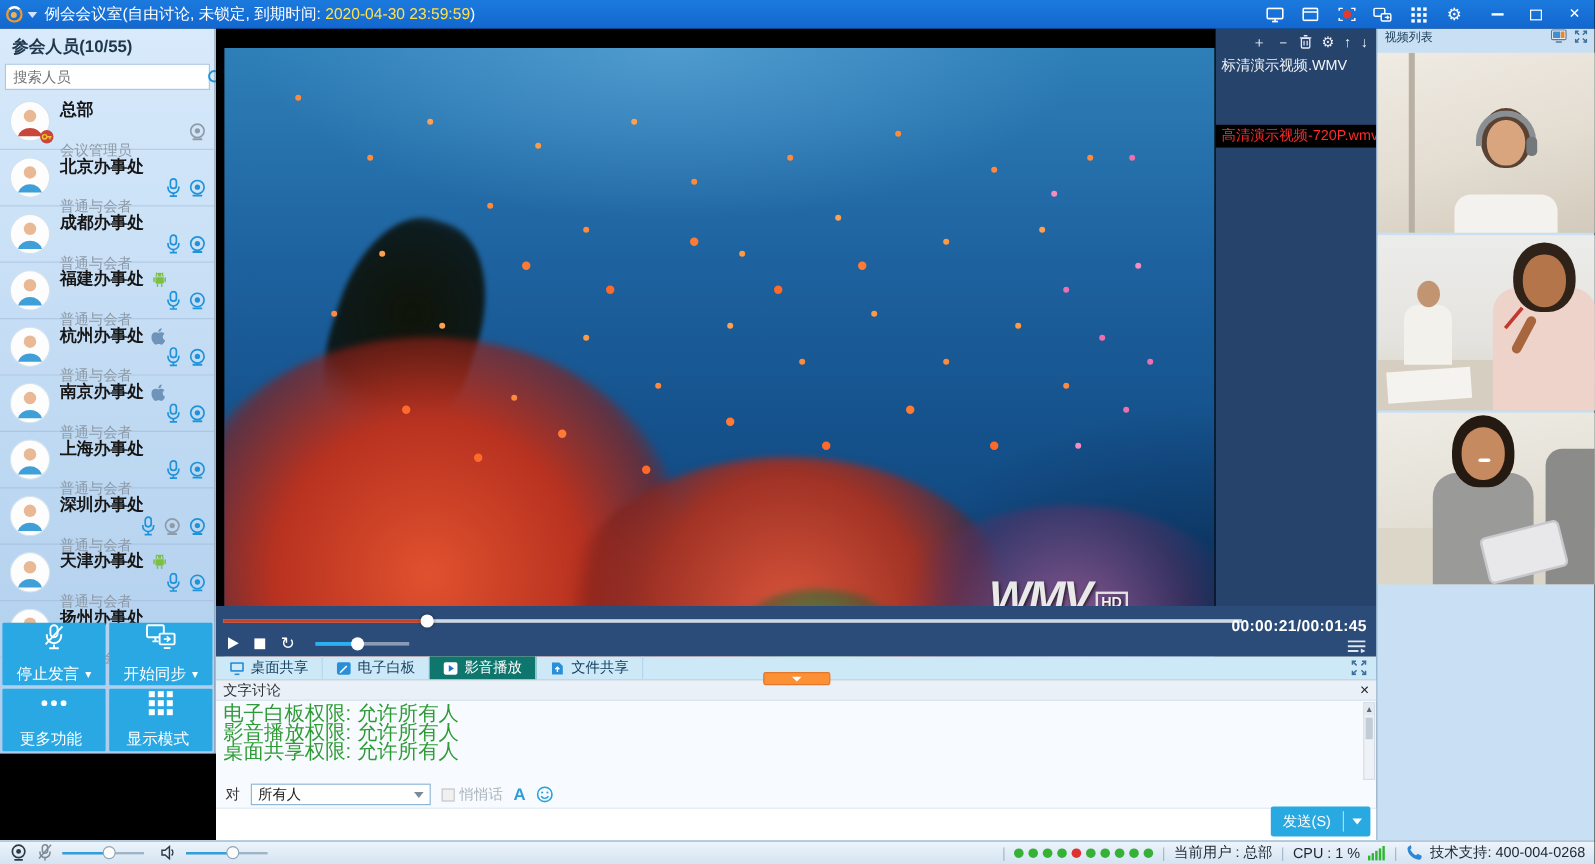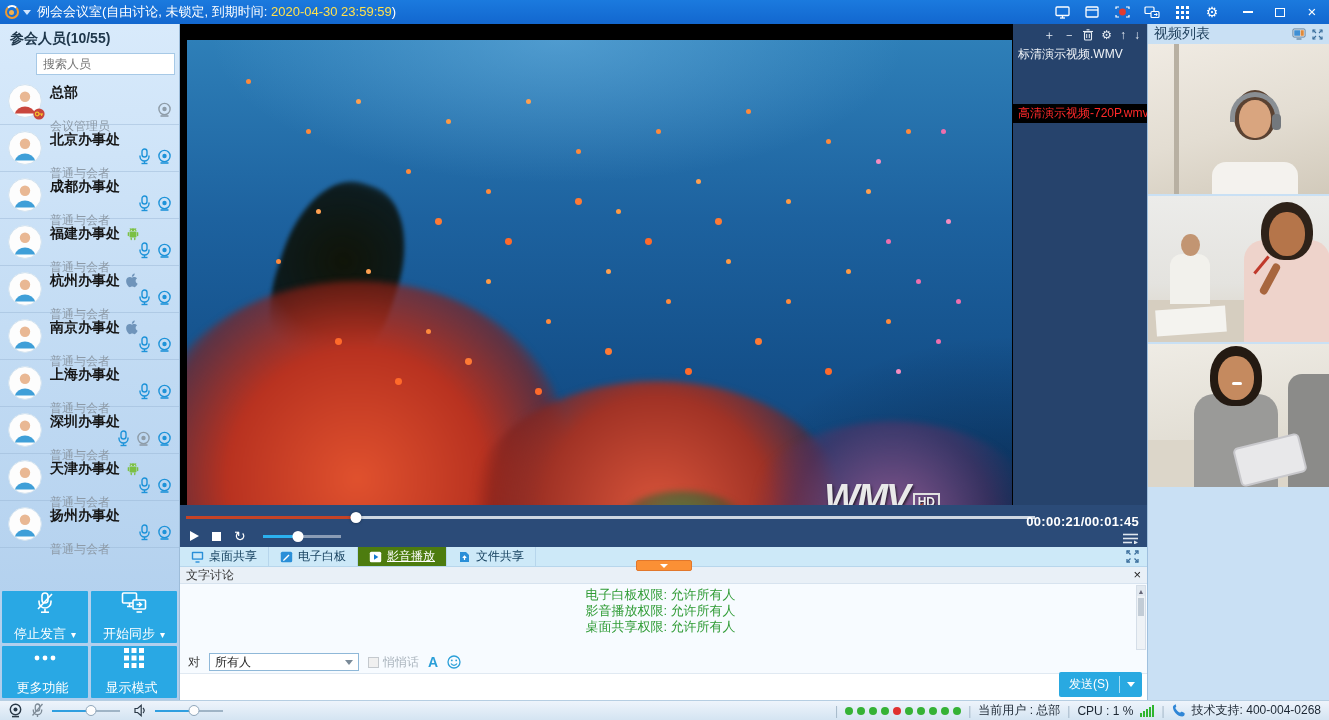--- a/index.html
+++ b/index.html
@@ -18,24 +18,24 @@
   .tb-icons { margin-left:auto; display:flex; align-items:center; gap:12px; padding-right:8px; }
   .tb-ic { display:flex; align-items:center; justify-content:center; width:18px; height:16px; cursor:pointer; }
   .tb-ic svg { display:block; }
   .tb-gear { font-size:14px; line-height:14px; color:#fff; }
   .winctl { display:flex; align-items:center; gap:14px; margin-left:6px; }
   .wc-min { width:10px; height:2px; background:#fff; }
   .wc-max { width:10px; height:9px; border:1.5px solid #fff; background:transparent; }
   .wc-close { color:#fff; font-size:15px; line-height:14px; }
 
   
-  .sidebar { position:absolute; left:0; top:24px; width:180px; height:676px;
+  .sidebar { position:absolute; left:0; top:24px; width:180px; height:604px;
     background:linear-gradient(180deg,#d8eafb 0%,#c3dcf4 45%,#aecdec 100%); border-right:1px solid #9dbcd9; }
   .sb-header { height:28px; line-height:28px; padding-left:10px; font-size:14px; font-weight:bold; color:#20384c; }
-  .sb-search { position:absolute; left:4px; right:4px; top:29px; height:22px; background:#fff; border:1px solid #a7c9e6; display:flex; align-items:center;margin-left:32px; }
+  .sb-search { position:absolute; left:4px; right:4px; top:29px; height:22px; background:#fff; border:1px solid #a7c9e6; display:flex; align-items:center; }
   .sb-search input { flex:1; border:none; outline:none; font-size:12px; color:#666; padding:0 6px; background:transparent; font-family:inherit; }
   .sb-search .mag { margin-right:5px; display:flex; }
   .plist { position:absolute; left:0; right:0; top:54px; }
   .prow { height:47px; position:relative; border-bottom:1px solid rgba(150,180,210,.45); }
   .avatar { position:absolute; left:8px; top:6px; width:34px; height:34px; }
   .badge { position:absolute; right:-3px; bottom:-2px; display:flex; }
   .pinfo { position:absolute; left:50px; top:5px; right:4px; }
   .pname { font-size:14px; font-weight:bold; color:#161616; vertical-align:middle; }
   .platform { margin-left:6px; vertical-align:middle; display:inline-flex; }
   .prole { font-size:12px; color:#8d9aa7; margin-top:16px; }
@@ -106,52 +106,52 @@
   .replay { font-size:14px; line-height:12px; color:#fff; }
   .vol { position:relative; width:78px; height:3px; background:rgba(255,255,255,.45); margin-left:4px; }
   .vol-fill { height:3px; background:#2bb1ef; }
   .vol-handle { position:absolute; top:-4px; width:11px; height:11px; border-radius:50%; background:#fff; transform:translateX(-50%); }
   .time { position:absolute; right:8px; top:9px; color:#fff; font-size:13px; font-weight:bold; letter-spacing:.3px; }
   .queue-ic { position:absolute; right:9px; bottom:3px; cursor:pointer; display:flex; }
 
   
   .tabstrip { position:absolute; left:180px; top:547px; width:967px; height:20px; background:#cde9f8; border-bottom:1px solid #b7d6ec; display:flex; align-items:stretch; }
   .tab { display:flex; align-items:center; gap:5px; padding:0 11px; font-size:12px; color:#16415f; border-right:1px solid #b7d6ec; cursor:pointer; white-space:nowrap; }
-  .tab.active { background:#4d7c0f; color:#fff;text-decoration:underline; }
+  .tab.active { background:#0f766e; color:#fff; }
   .tab-ico { display:flex; }
   .ts-expand { margin-left:auto; margin-right:8px; align-self:center; display:flex; cursor:pointer; }
   .handlebar { position:absolute; left:636px; top:560px; width:56px; height:11px; background:#fb9035; border:1px solid #e2772b; border-radius:2px; z-index:6; display:flex; align-items:center; justify-content:center; cursor:pointer; }
   .handlebar::after { content:""; width:0; height:0; border-left:4px solid transparent; border-right:4px solid transparent; border-top:4px solid #fff; }
 
   
   .chat { position:absolute; left:180px; top:567px; width:967px; height:133px; background:#f7fbff; }
   .chat-header { height:17px; background:#e9f0f7; border-bottom:1px solid #d7e3ef; font-size:12px; color:#333; line-height:16px; padding-left:6px; position:relative; }
   .chat-close { position:absolute; right:6px; top:0; color:#222; font-size:13px; cursor:pointer; line-height:16px; }
-  .msgs { position:absolute; left:0; top:17px; right:12px; height:67px; padding:3px 0 0 6px; font-size:13px; color:#2f9b35; line-height:16px; overflow:hidden;text-align:center; }
+  .msgs { position:absolute; left:0; top:17px; right:12px; height:67px; padding:3px 0 0 6px; font-size:17px; color:#2f9b35; line-height:16px; overflow:hidden; }
   .chat-scroll { position:absolute; right:1px; top:18px; width:10px; height:65px; background:#eef2f6; border:1px solid #d5dee8; }
   .cs-up { height:10px; display:flex; align-items:center; justify-content:center; font-size:7px; color:#667; background:#e2e9f0; }
   .cs-thumb { margin:2px 1px; height:18px; background:#c2ccd6; }
   .chat-toolbar { position:absolute; left:0; top:84px; right:0; height:22px; display:flex; align-items:center; gap:9px; padding-left:8px; font-size:12px; color:#333; }
   .recipient { width:150px; height:18px; background:#fff; border:1px solid #8fb8d8; display:flex; align-items:center; padding:0 5px; cursor:pointer; }
   .recipient .rc-label { flex:1; color:#222;font-family:Liberation Mono, monospace; }
   .rc-chev { width:0; height:0; border-left:4px solid transparent; border-right:4px solid transparent; border-top:5px solid #7a8a98; }
   .whisper { display:flex; align-items:center; gap:4px; color:#aab4bd; }
   .wh-box { width:11px; height:11px; background:#f0f0f0; border:1px solid #c4c9ce; }
   .font-A { color:#2a9fd8; font-weight:bold; font-size:14px; cursor:pointer; }
   .emoji-ic { display:flex; cursor:pointer; }
   .chat-input { position:absolute; left:0; top:106px; right:0; bottom:0; background:#fff; border-top:1px solid #e0e9f2; }
   .send { position:absolute; right:5px; bottom:3px; height:25px; background:#29a9e1; color:#fff; font-size:12px; display:flex; align-items:center; border-radius:2px; cursor:pointer; }
   .send-main { padding:0 10px; }
   .send-sep { width:1px; height:17px; background:rgba(255,255,255,.6); }
   .send-dd { padding:0 7px; display:flex; }
   .send-dd::after { content:""; width:0; height:0; border-left:4px solid transparent; border-right:4px solid transparent; border-top:5px solid #fff; }
 
   
   .rightpanel { position:absolute; left:1147px; top:24px; width:182px; height:676px; background:#c9e0f4; border-left:1px solid #9fc0de; }
-  .rp-header { height:20px; display:flex; align-items:center; font-size:14px; color:#1c3d5a; padding:0 6px; }
+  .rp-header { height:20px; display:flex; align-items:flex-start; font-size:10px; color:#1c3d5a; padding:0 6px; }
   .rp-hicons { margin-left:auto; display:flex; gap:6px; align-items:center; }
   .rp-hicons span { display:flex; cursor:pointer; }
   .thumb { position:absolute; left:0; width:182px; overflow:hidden; }
   .t1 { top:20px; height:150px; background:linear-gradient(165deg,#f0ebe3 0%,#e3ddd2 55%,#d2cabb 100%); }
   .t2 { top:172px; height:146px; background:linear-gradient(180deg,#ececea 0%,#e4e3df 60%,#d9d2c4 100%); }
   .t3 { top:320px; height:143px; background:linear-gradient(170deg,#efece5 0%,#e2ded4 60%,#d5cfc2 100%); }
   .shape { position:absolute; }
 
   
   .statusbar { position:absolute; left:0; bottom:0; width:1329px; height:20px;

